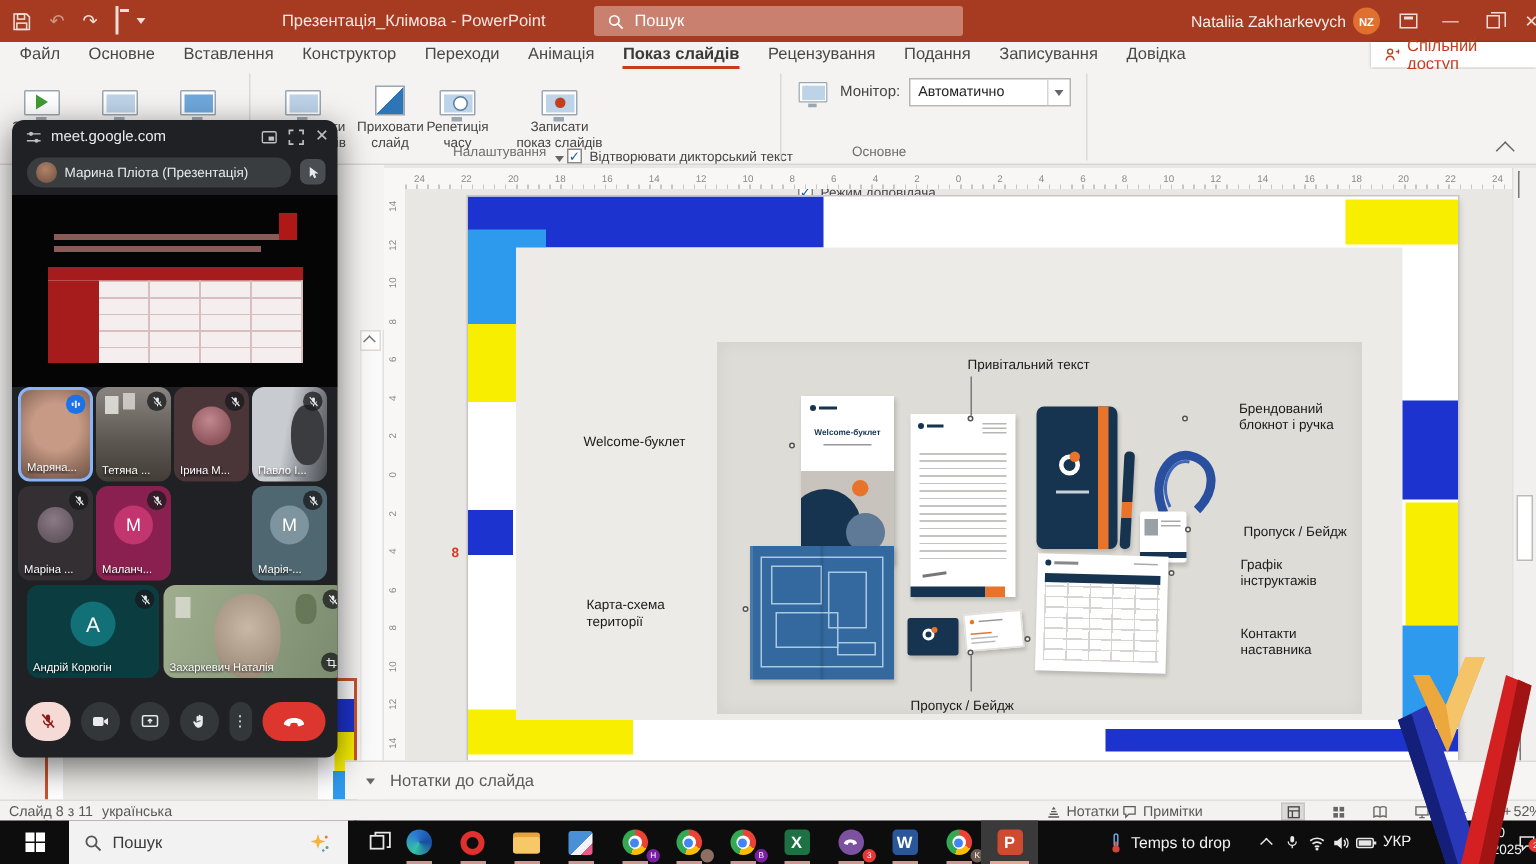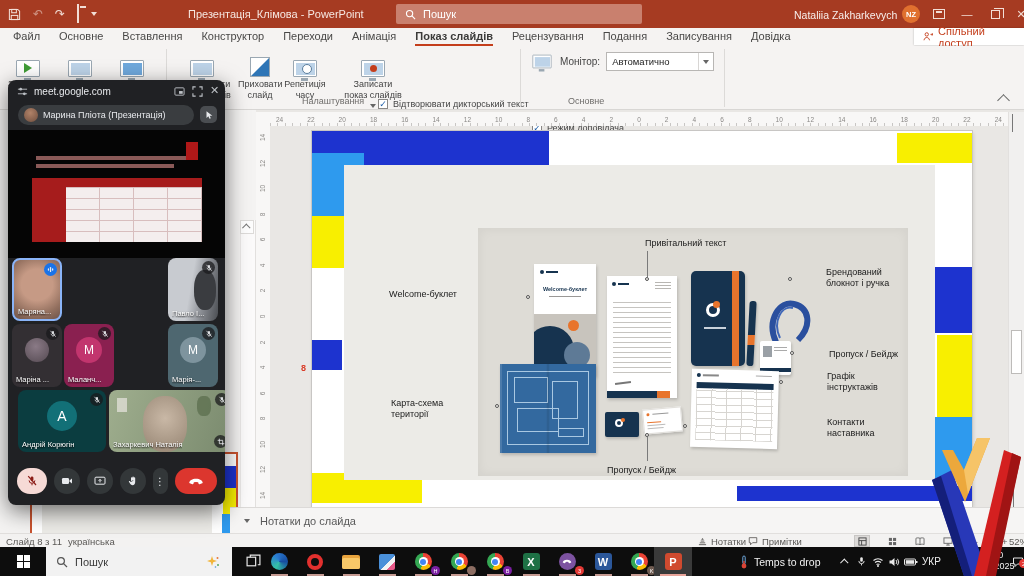--- a/index.html
+++ b/index.html
@@ -760,20 +760,39 @@
     </div>
 
     <div class="tile" style="left:4px;top:178px;width:50px;height:63px;background:radial-gradient(circle at 50% 42%,#C69A85 0 38%,#93705F 72%,#6E544A);border:2px solid #8AB4F8">
       <span class="mutechip" style="background:#1A73E8">
           <svg width="9" height="9">
             <use href="#i-sound"></use>
           </svg>
         </span>
       <span class="tname">Маряна...</span>
     </div>
+    <div class="tile" style="left:56px;top:178px;width:50px;height:63px;background:linear-gradient(#8A8580,#5A554E 60%,#423D36)">
+      <span class="a" style="left:6px;top:6px;width:9px;height:12px;background:#E8E6E2;opacity:.85"></span>
+      <span class="a" style="left:18px;top:4px;width:8px;height:11px;background:#DDDBD6;opacity:.8"></span>
+      <span class="mutechip">
+          <svg width="8" height="8">
+            <use href="#i-micoff"></use>
+          </svg>
+        </span>
+      <span class="tname">Тетяна ...</span>
+    </div>
+    <div class="tile" style="left:108px;top:178px;width:50px;height:63px;background:#4A3538">
+      <span class="initcirc" style="width:26px;height:26px;background:radial-gradient(circle at 45% 35%,#C08890,#7A4048)"></span>
+      <span class="mutechip">
+          <svg width="8" height="8">
+            <use href="#i-micoff"></use>
+          </svg>
+        </span>
+      <span class="tname">Ірина М...</span>
+    </div>
     <div class="tile" style="left:160px;top:178px;width:50px;height:63px;background:linear-gradient(100deg,#C8CBD0 0 45%,#8A8D93 70%,#4A4D52)">
       <span class="a" style="left:26px;top:12px;width:22px;height:40px;border-radius:45%;background:#3A3C40"></span>
       <span class="mutechip">
           <svg width="8" height="8">
             <use href="#i-micoff"></use>
           </svg>
         </span>
       <span class="tname">Павло І...</span>
     </div>
 

